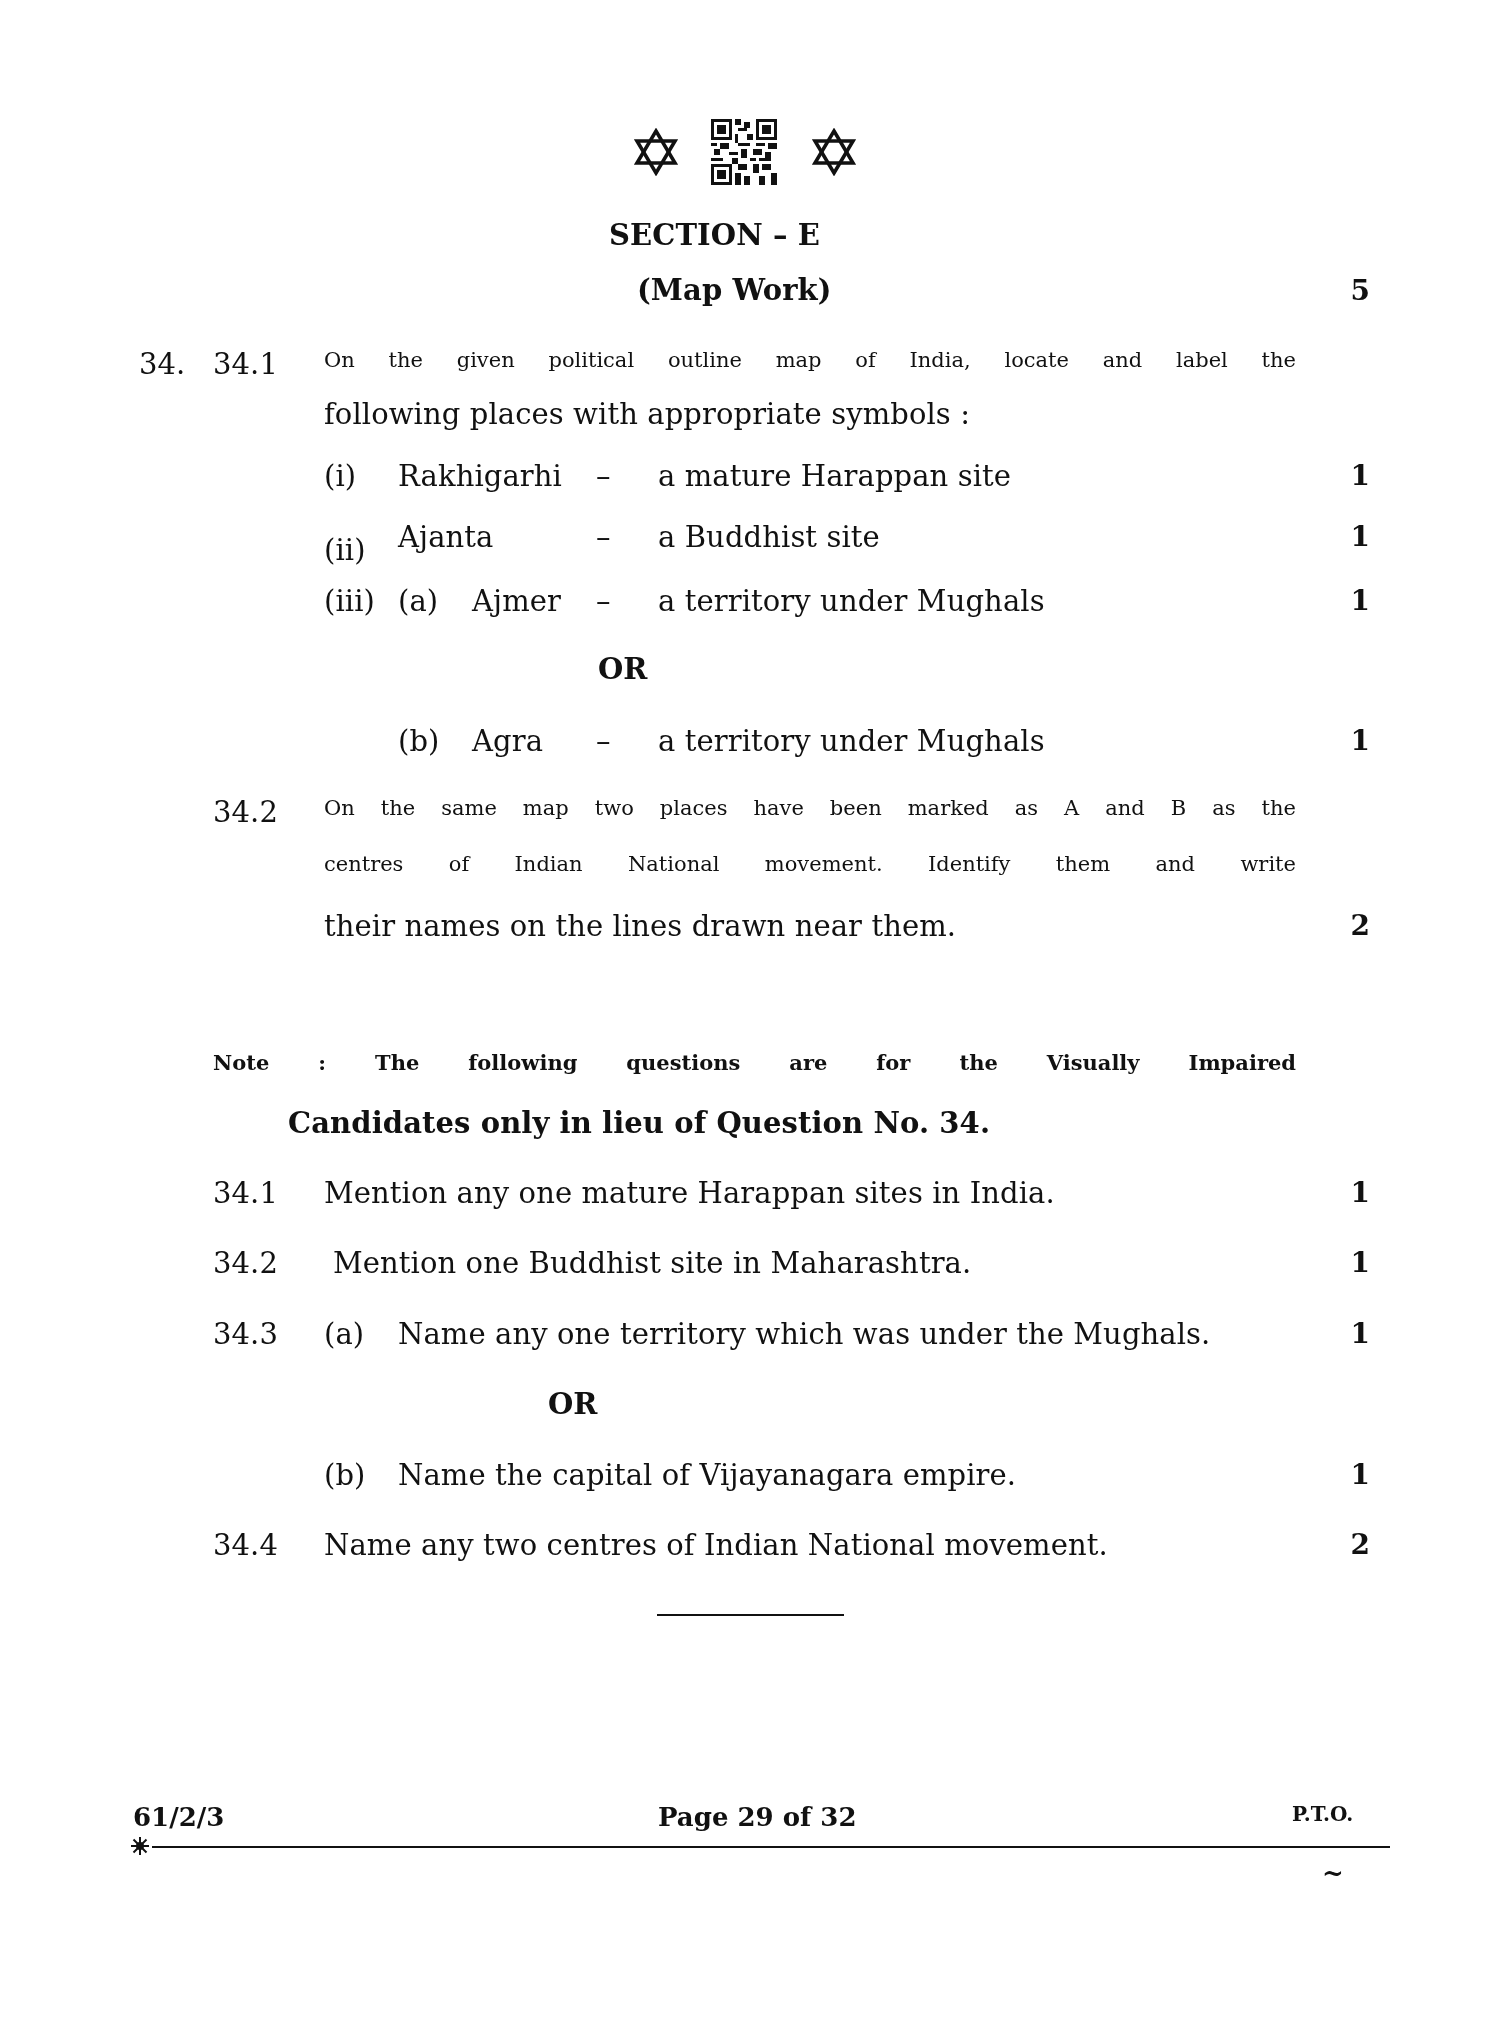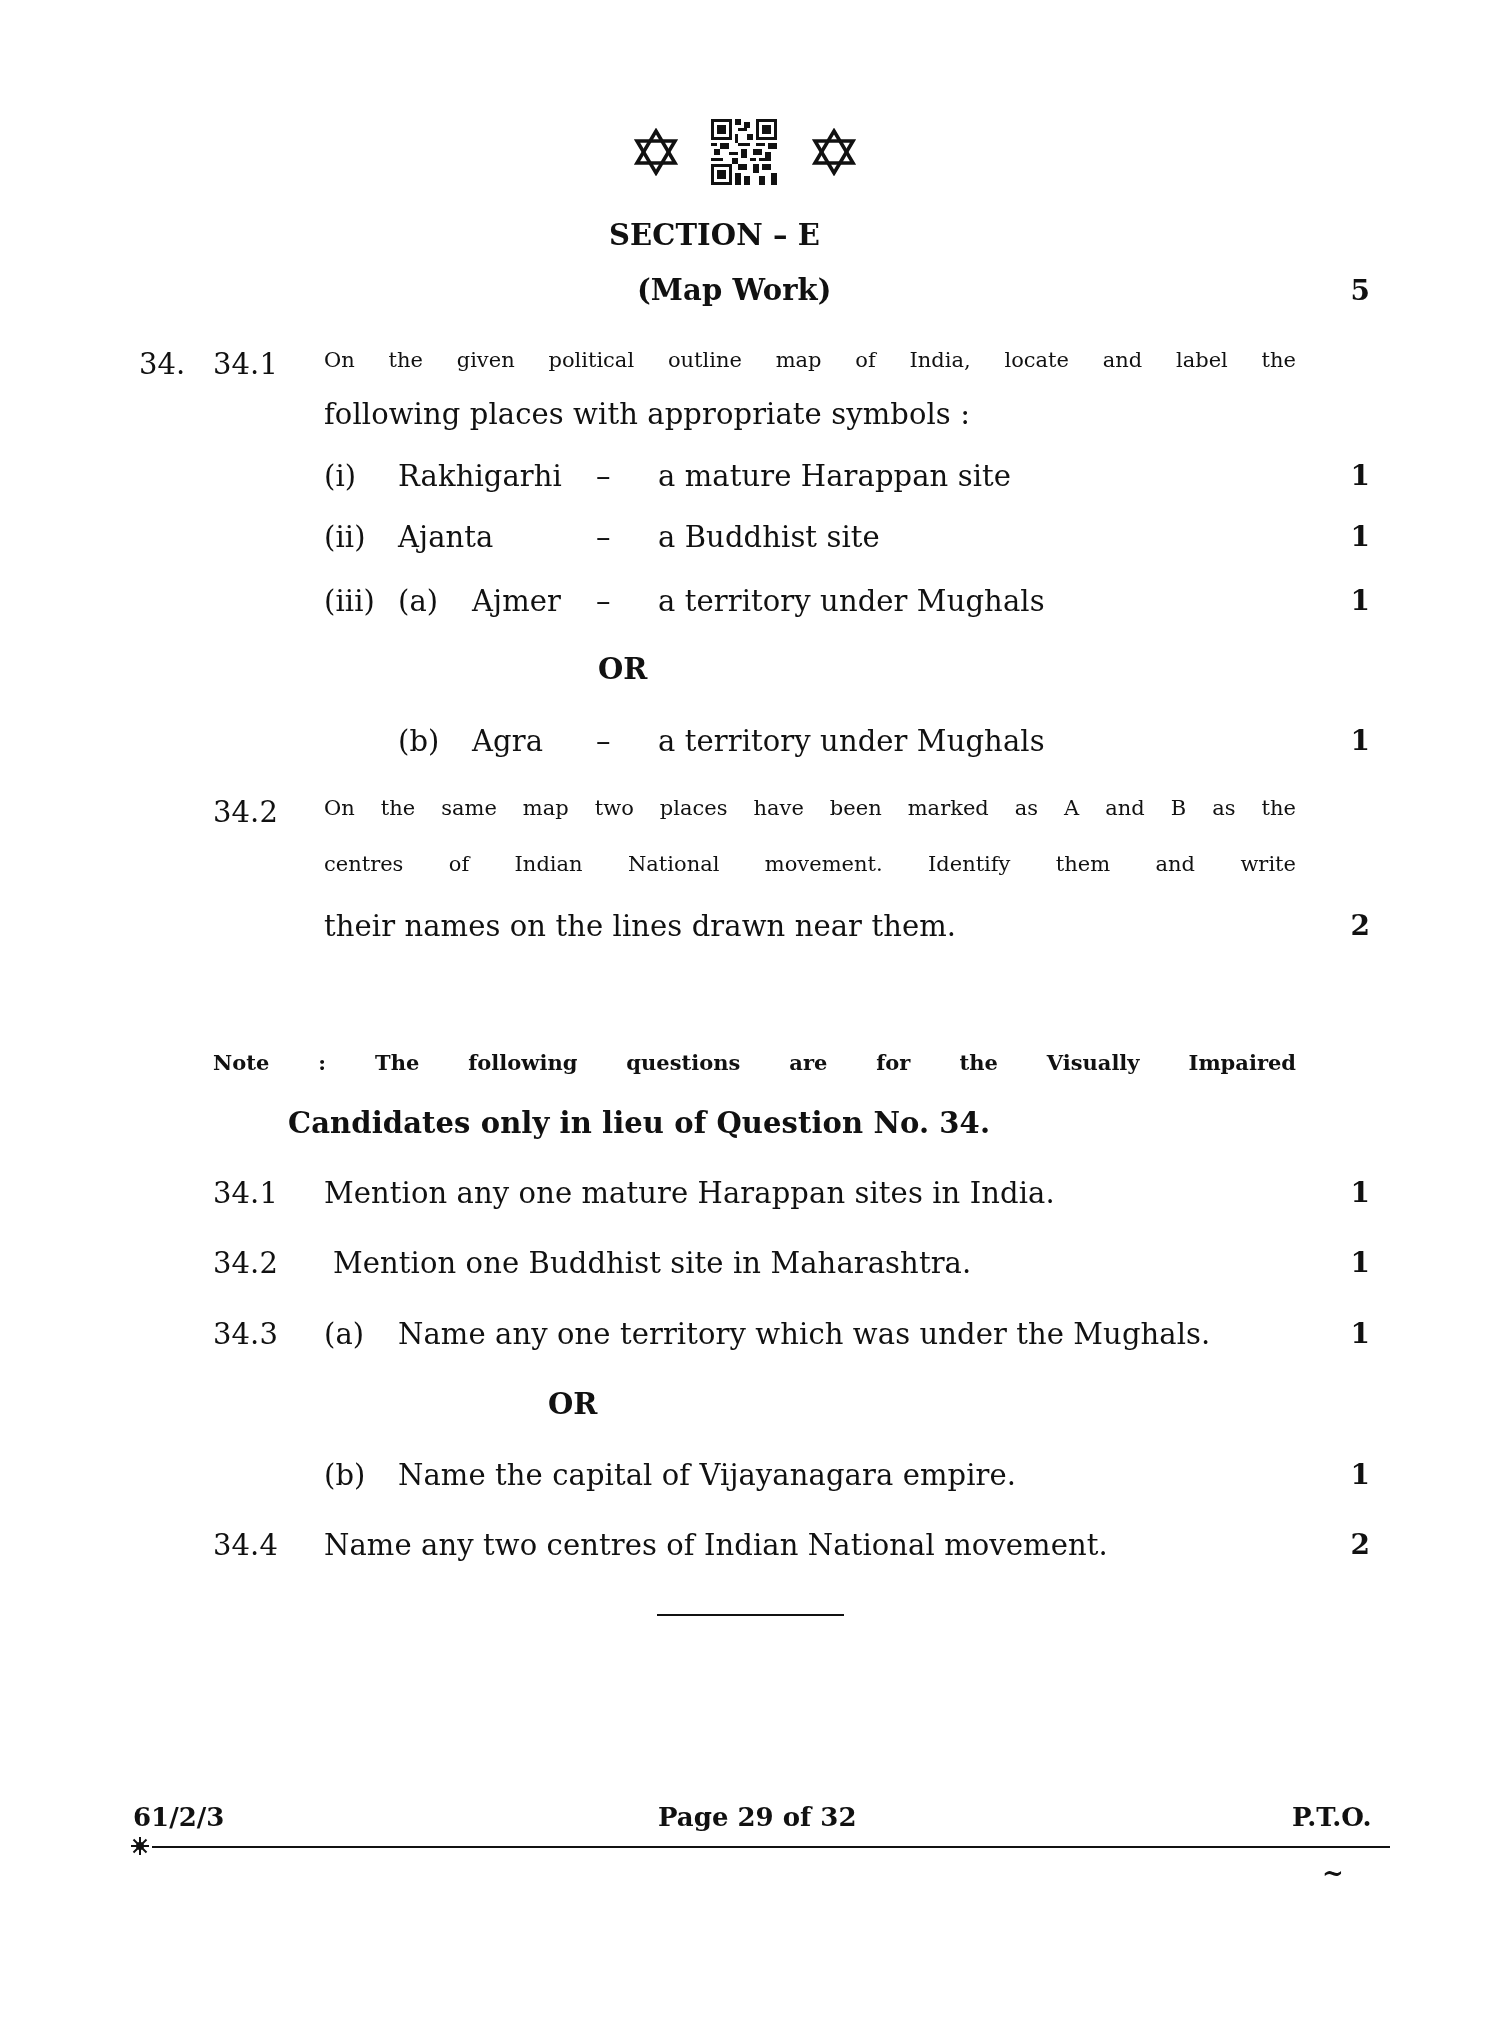--- a/index.html
+++ b/index.html
@@ -71,21 +71,21 @@
 <div class="abs txt" style="left:213px; top:350px;">34.1</div>
 <div class="just" style="top:350px;">On the given political outline map of India, locate and label the</div>
 <div class="abs txt" style="left:324px; top:400px;">following places with appropriate symbols :</div>
 
 <div class="abs txt" style="left:324px; top:462px;">(i)</div>
 <div class="abs txt" style="left:398px; top:462px;">Rakhigarhi</div>
 <div class="abs txt" style="left:596px; top:462px;">–</div>
 <div class="abs txt" style="left:658px; top:462px;">a mature Harappan site</div>
 <div class="mark" style="top:462px;">1</div>
 
-<div class="abs txt" style="left:324px; top:523px;">(ii)</div>
+<div class="abs txt" style="left:324px; top:536px;">(ii)</div>
 <div class="abs txt" style="left:398px; top:523px;">Ajanta</div>
 <div class="abs txt" style="left:596px; top:523px;">–</div>
 <div class="abs txt" style="left:658px; top:523px;">a Buddhist site</div>
 <div class="mark" style="top:523px;">1</div>
 
 <div class="abs txt" style="left:324px; top:587px;">(iii)</div>
 <div class="abs txt" style="left:398px; top:587px;">(a)</div>
 <div class="abs txt" style="left:472px; top:587px;">Ajmer</div>
 <div class="abs txt" style="left:596px; top:587px;">–</div>
 <div class="abs txt" style="left:658px; top:587px;">a territory under Mughals</div>
@@ -128,21 +128,21 @@
 <div class="mark" style="top:1461px;">1</div>
 
 <div class="abs txt" style="left:213px; top:1531px;">34.4</div>
 <div class="abs txt" style="left:324px; top:1531px;">Name any two centres of Indian National movement.</div>
 <div class="mark" style="top:1531px;">2</div>
 
 <div class="rule" style="left:657px; top:1614px; width:187px; height:2px;"></div>
 
 <div class="abs bold" style="left:133px; top:1802px; font-size:26px;">61/2/3</div>
 <div class="abs bold" style="left:658px; top:1802px; font-size:26px;">Page 29 of 32</div>
-<div class="abs bold" style="left:1292px; top:1802px; font-size:26px;">P.T.O.</div>
+<div class="abs bold" style="left:1292px; top:1802px; font-size:20px;">P.T.O.</div>
 <svg class="abs" style="left:130px; top:1836px; width:20px; height:20px;" viewBox="0 0 20 20">
   <g stroke="#111" stroke-width="2">
     <line x1="10" y1="1" x2="10" y2="19"></line>
       <line x1="1" y1="10" x2="19" y2="10"></line>
     <line x1="3.5" y1="3.5" x2="16.5" y2="16.5"></line>
       <line x1="16.5" y1="3.5" x2="3.5" y2="16.5"></line>
   </g>
   <circle cx="10" cy="10" r="4" fill="#111"></circle>
 </svg>
 <div class="rule" style="left:152px; top:1846px; width:1238px; height:2px;"></div>

